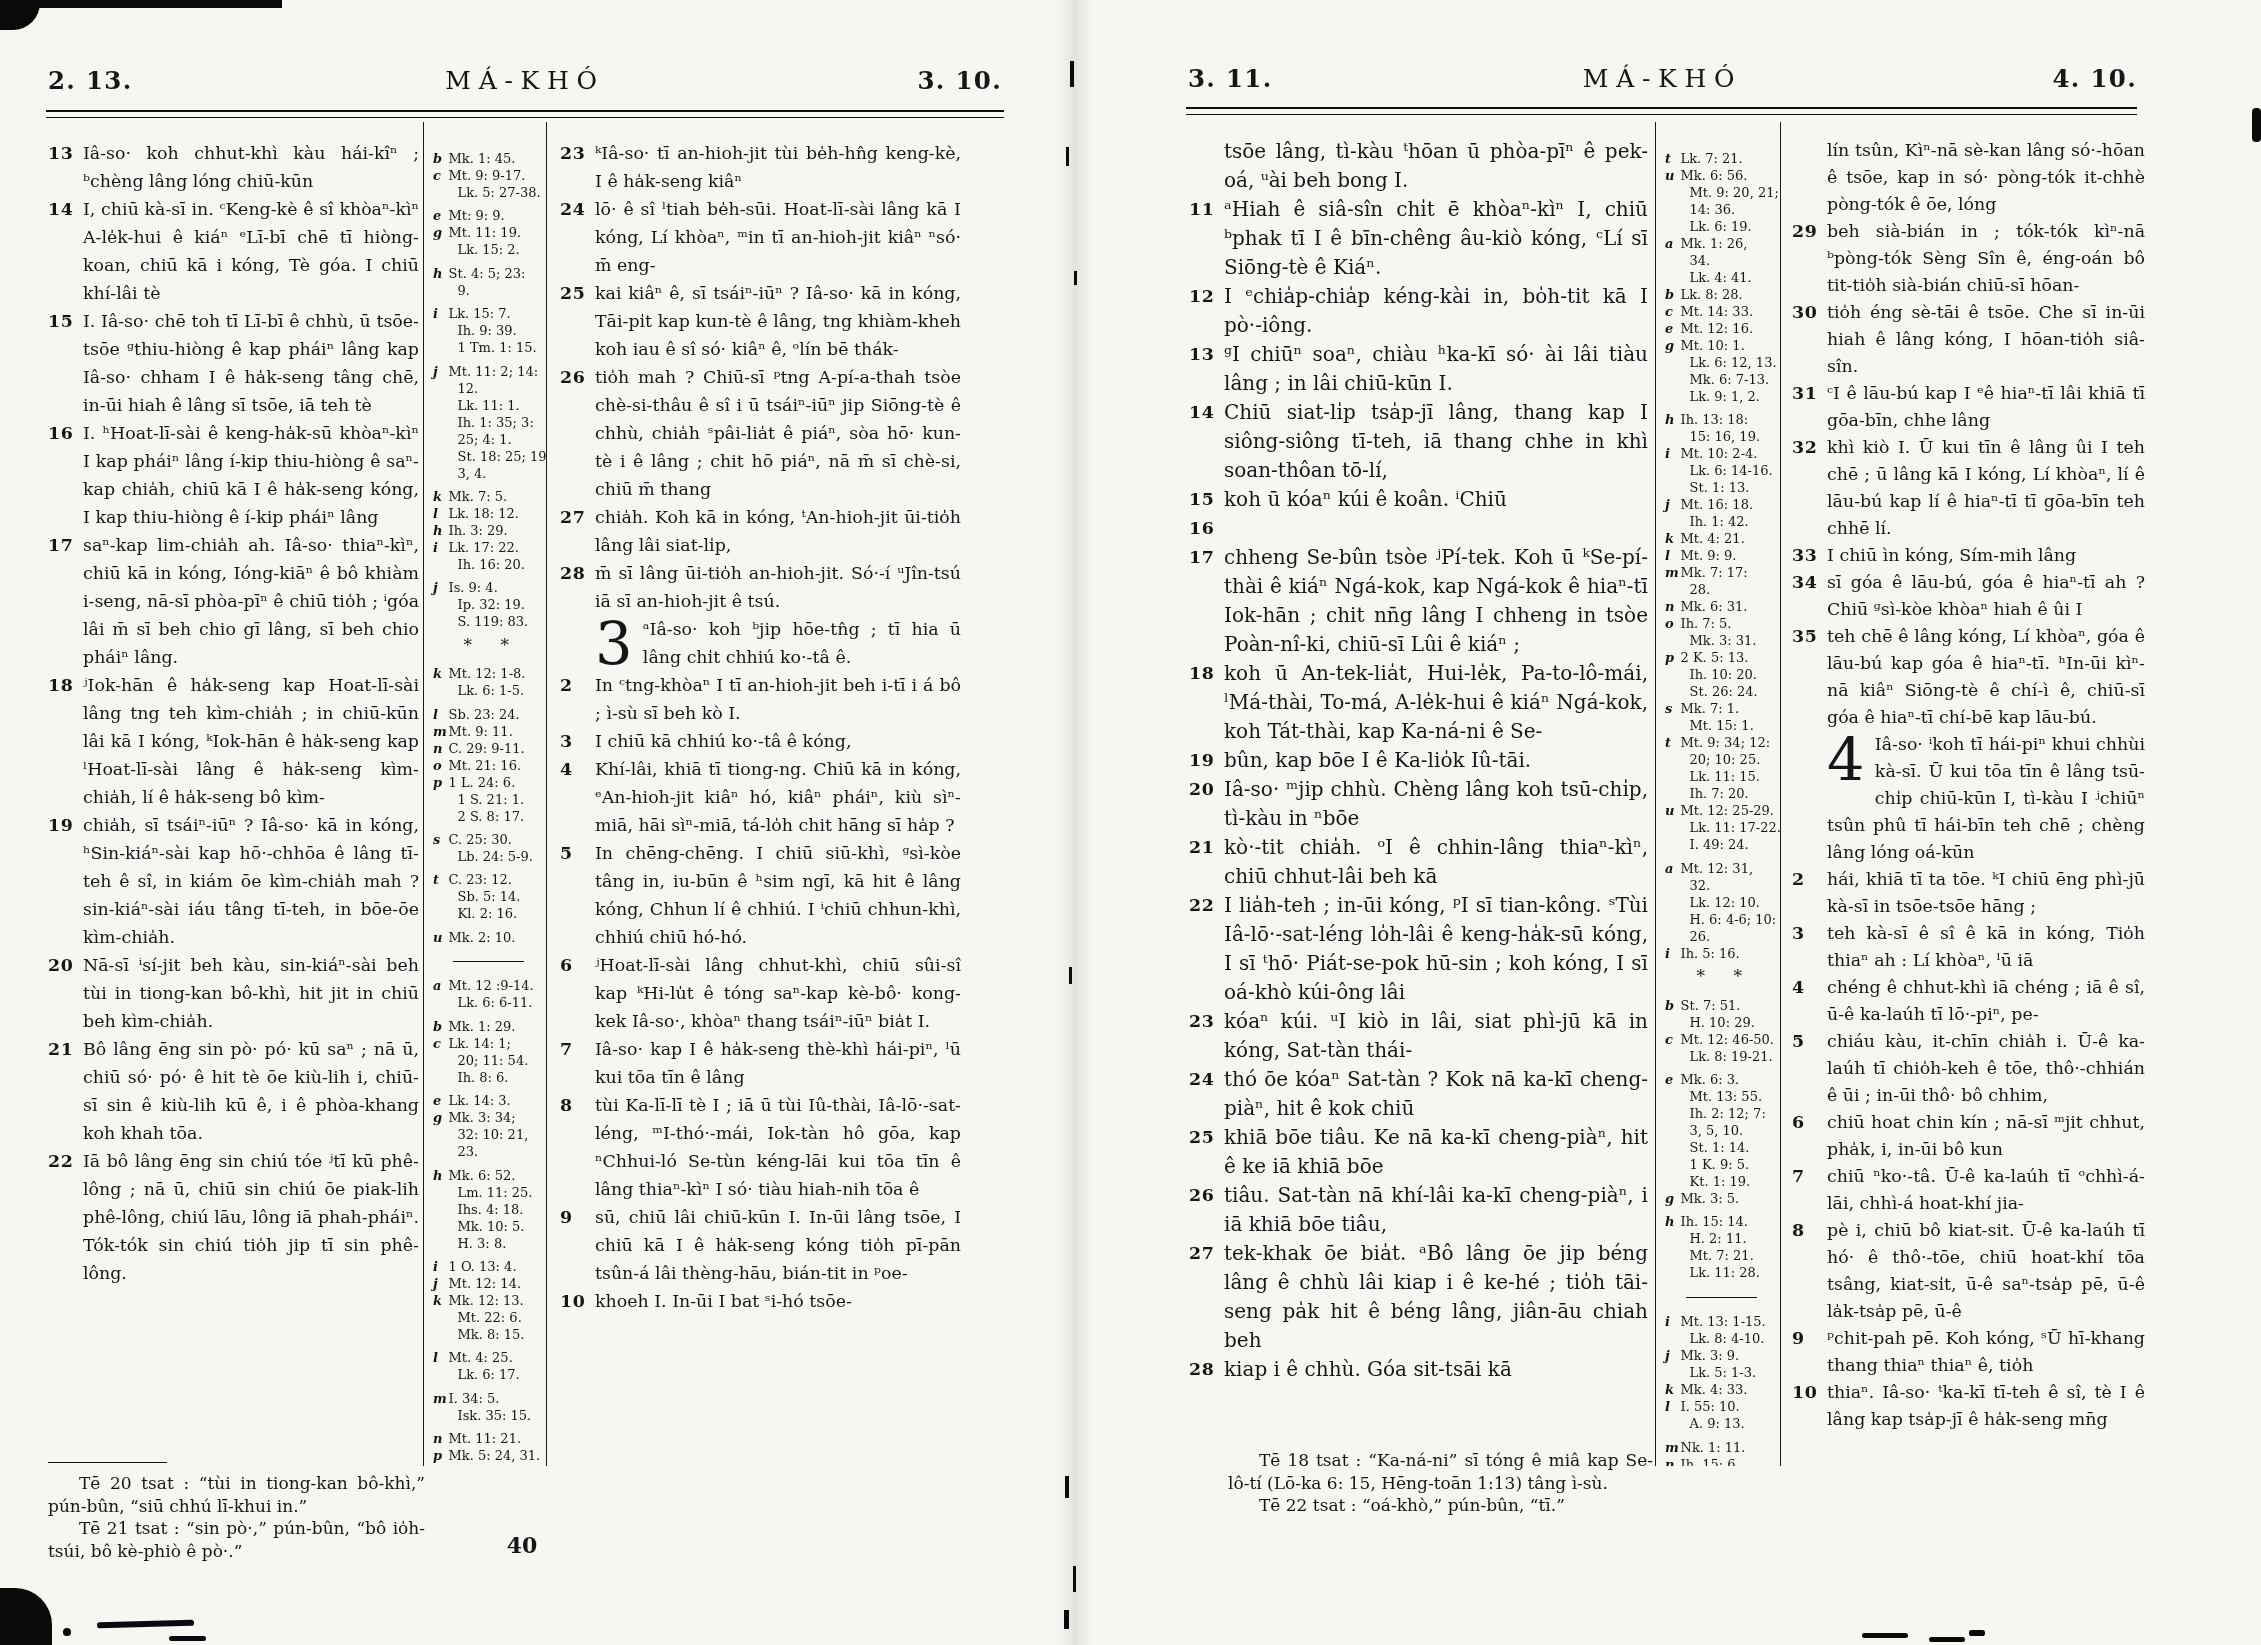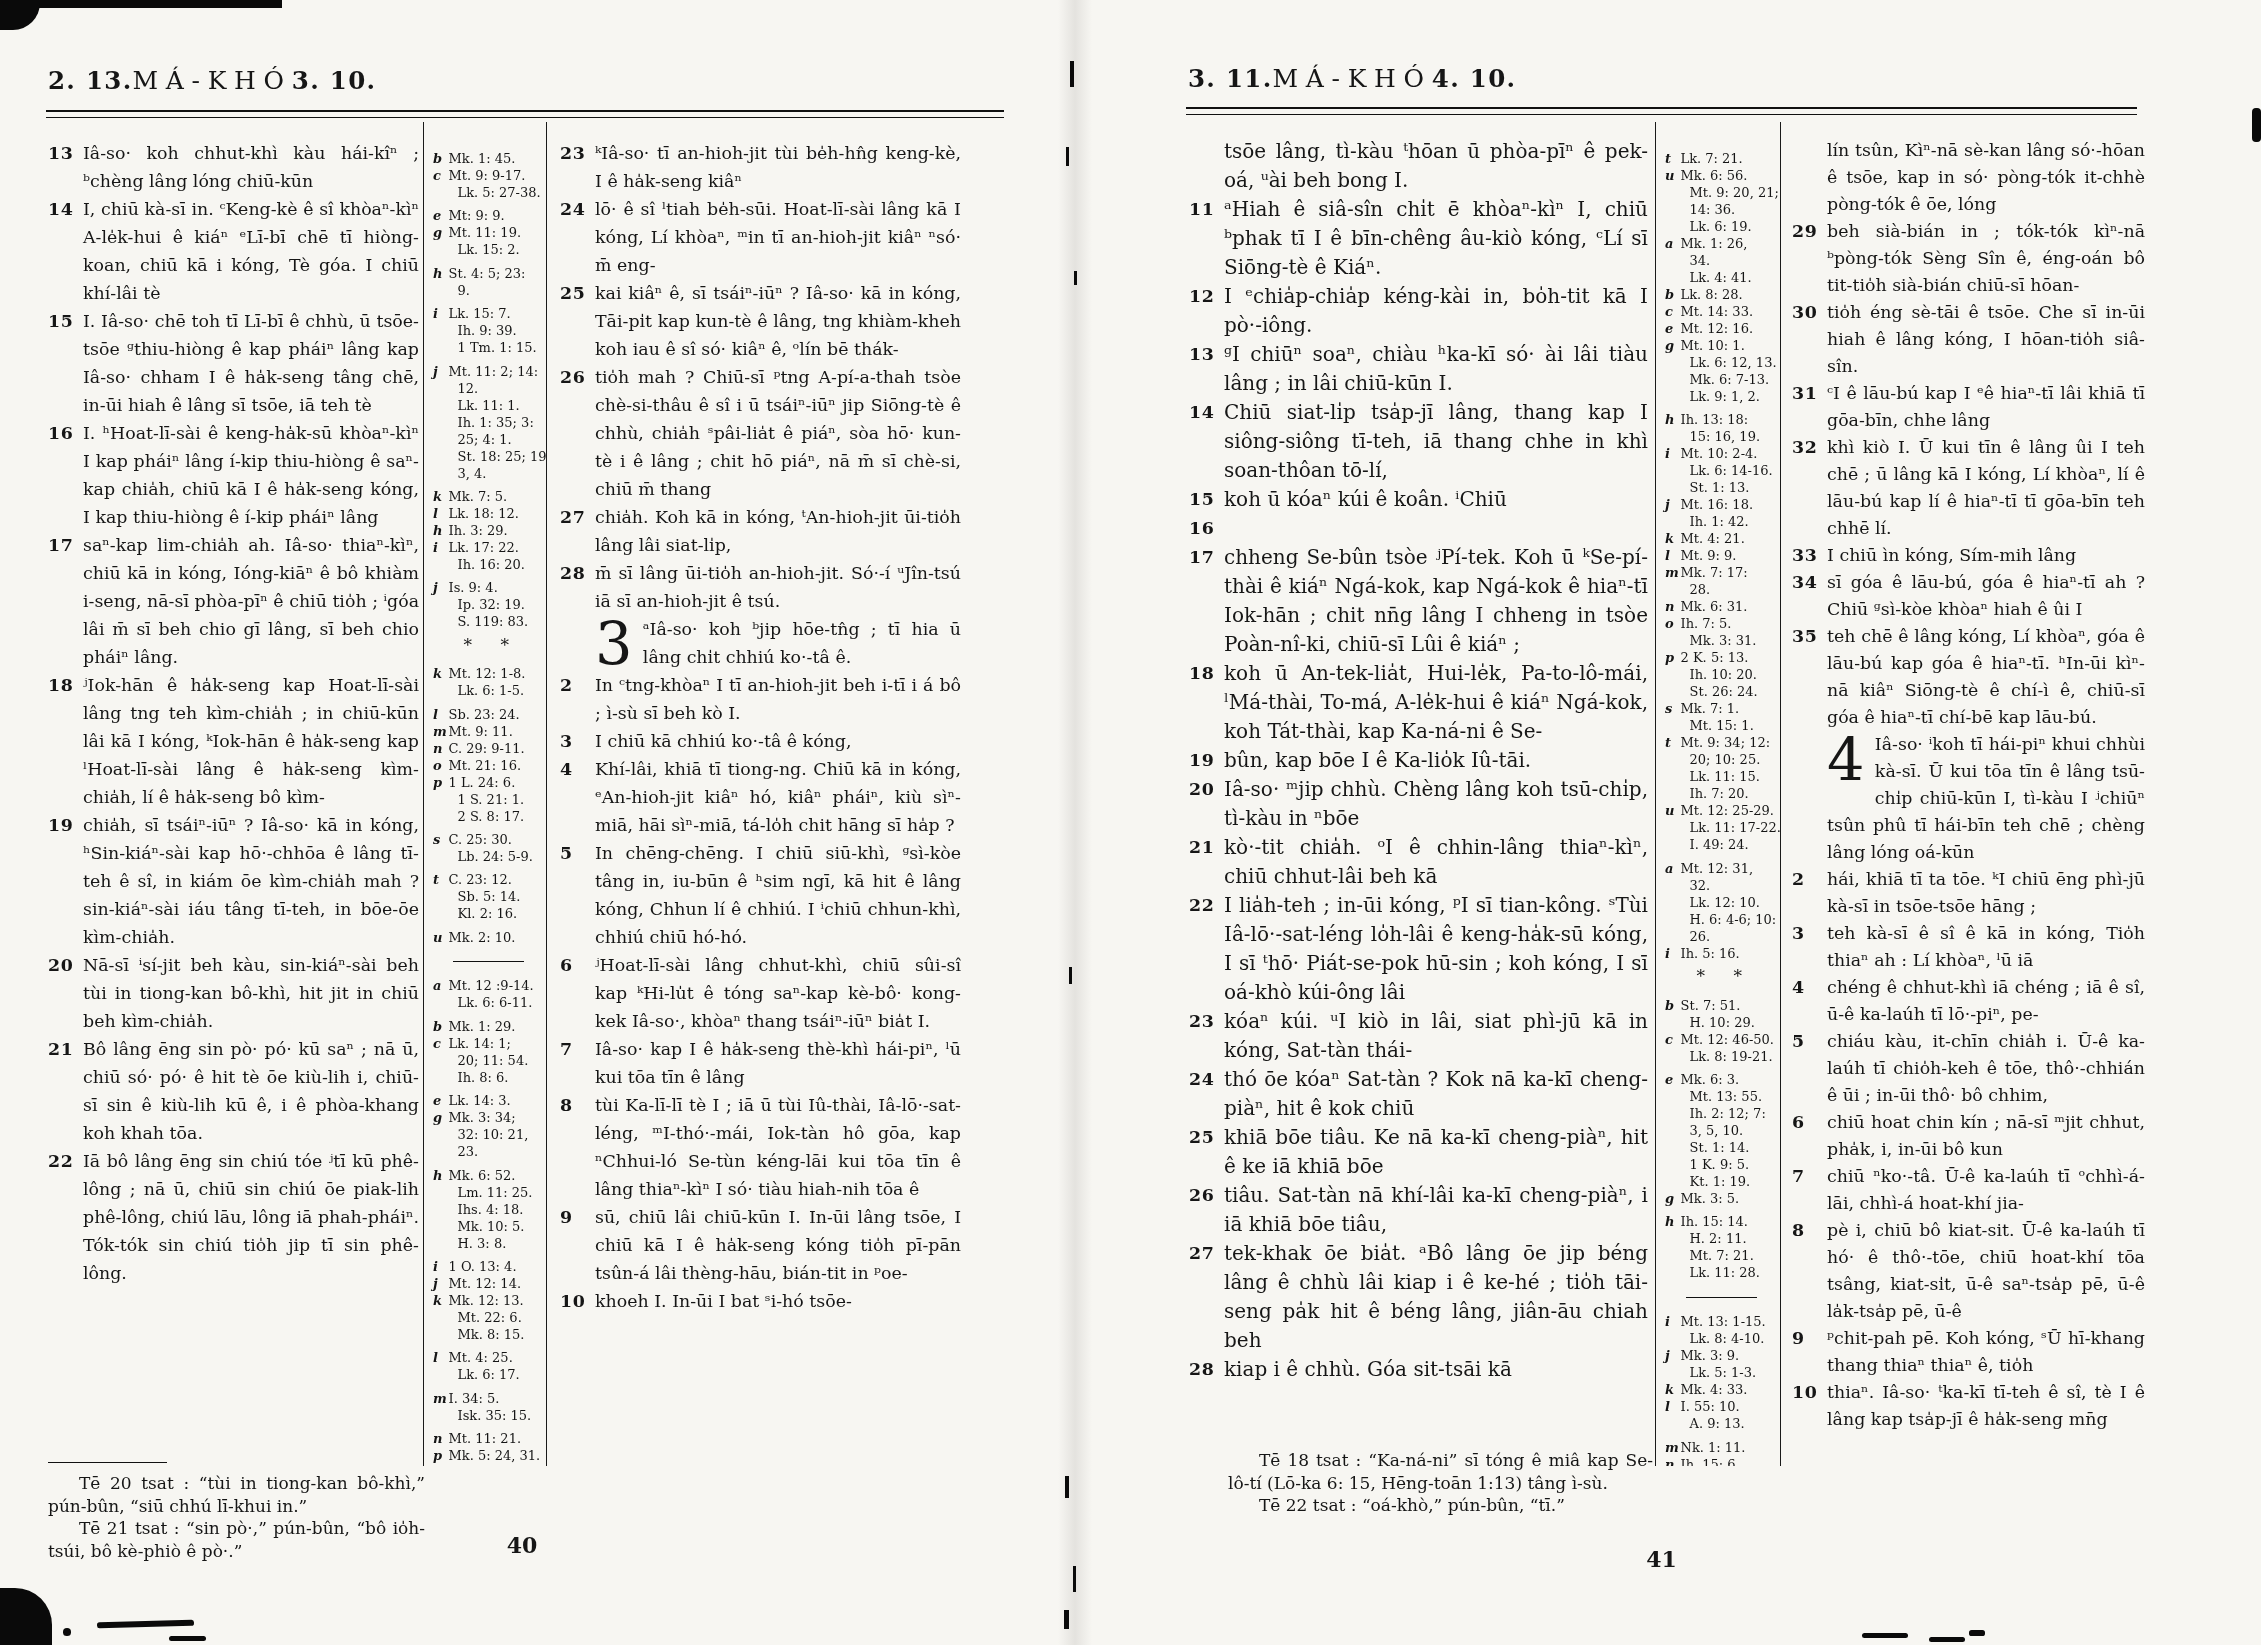--- a/index.html
+++ b/index.html
@@ -3,21 +3,21 @@
 <meta charset="utf-8">
 <style>
   html,body{margin:0;padding:0}
   body{
     position:relative;width:2261px;height:1645px;overflow:hidden;
     background:#f7f6f2;color:#161616;
     font-family:"DejaVu Serif","DejaVu Sans",serif;
   }
   .page{position:absolute;top:0;height:1645px}
   
-  .header{position:absolute;display:flex;align-items:baseline}
+  .header{position:absolute;display:flex;justify-content:space-between;align-items:baseline}
   .hnum{font-size:24.5px;font-weight:bold;letter-spacing:1.3px}
   .htitle{font-size:25px;letter-spacing:7.7px}
   .rule2{position:absolute;height:4.5px;border-top:2.6px solid #111;border-bottom:1.3px solid #111}
   
   .col{position:absolute;overflow:hidden}
   .verse{display:flex}
   .vnum{flex:0 0 35px;font-size:17.4px;line-height:28px;font-weight:bold;letter-spacing:0.6px}
   .vtext{flex:1;text-align:justify}
   #Lc1 .vtext,#Lc2 .vtext{font-size:17.4px;line-height:28px}
   #Rc1 .vtext{font-size:20px;line-height:29px}
@@ -524,21 +524,20 @@
         <div class="verse">
           <span class="vnum">10</span>
           <span class="vtext">thiaⁿ. Iâ-so· ᵗka-kī tī-teh ê sî, tè I ê lâng kap tsa̍p-jī ê ha̍k-seng mn̄g</span>
         </div>
       </div>
 
     <div class="footnotes" id="Rfn" style="left:132px;top:1449px;width:425px">
         <div class="fline">Tē 18 tsat : “Ka-ná-ni” sī tóng ê miâ kap Se-lô-tí (Lō-ka 6: 15, Hēng-toān 1:13) tâng ì-sù.</div>
         <div class="fline">Tē 22 tsat : “oá-khò,” pún-bûn, “tī.”</div>
       </div>
-    <div class="pagenum" style="left:90px;top:1546px;width:951px">41</div>
   </div>
 
   <div class="fold"></div>
   <div class="smudge s1"></div>
   <div class="smudge s2"></div>
   <div class="smudge s3"></div>
   <div class="smudge s4"></div>
   <div class="smudge s5"></div>
   <div class="smudge s6"></div>
   <div class="smudge s7"></div>

